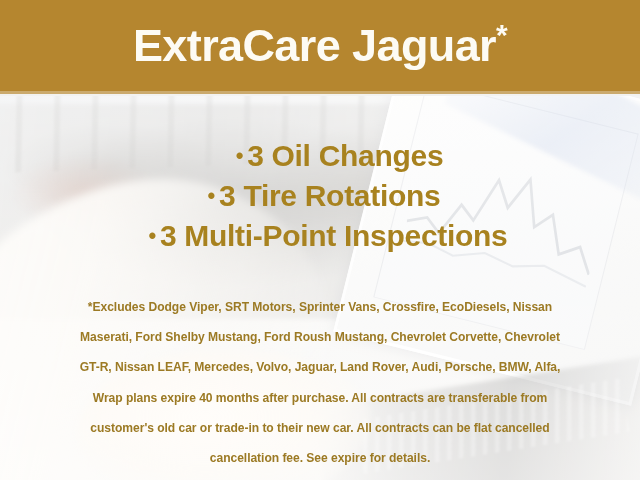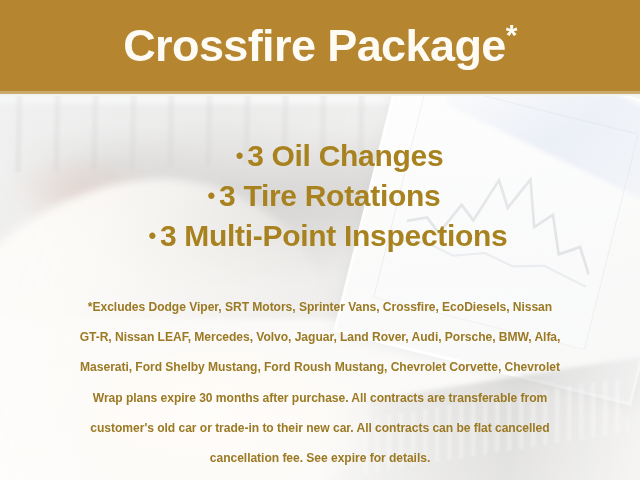--- a/index.html
+++ b/index.html
@@ -281,38 +281,38 @@
     <div class="bg-bluestreak"></div>
     <div class="bg-arm"></div>
     <div class="bg-device"></div>
     <div class="bg-device-keys"></div>
     <div class="bg-hand"></div>
     <div class="bg-wash"></div>
   </div>
 
   <div class="header-bar">
     <div class="header-title">
-      <span>Crossfire Package</span><span class="asterisk">*</span>
+      <span>ExtraCare Jaguar</span><span class="asterisk">*</span>
     </div>
   </div>
 
   <div class="bullets">
     <div class="bullet-line b1">
       <span class="dot">•</span><span>3 Oil Changes</span>
     </div>
     <div class="bullet-line b2">
       <span class="dot">•</span><span>3 Tire Rotations</span>
     </div>
     <div class="bullet-line b3">
       <span class="dot">•</span><span>3 Multi-Point Inspections</span>
     </div>
   </div>
 
   <div class="fineprint">
     <p>*Excludes Dodge Viper, SRT Motors, Sprinter Vans, Crossfire, EcoDiesels, Nissan</p>
+    <p>Maserati, Ford Shelby Mustang, Ford Roush Mustang, Chevrolet Corvette, Chevrolet</p>
     <p>GT-R, Nissan LEAF, Mercedes, Volvo, Jaguar, Land Rover, Audi, Porsche, BMW, Alfa,</p>
-    <p>Maserati, Ford Shelby Mustang, Ford Roush Mustang, Chevrolet Corvette, Chevrolet</p>
-    <p>Wrap plans expire 30 months after purchase. All contracts are transferable from</p>
+    <p>Wrap plans expire 40 months after purchase. All contracts are transferable from</p>
     <p>customer's old car or trade-in to their new car. All contracts can be flat cancelled</p>
     <p>cancellation fee. See expire for details.</p>
   </div>
 
 </div>
 
 </body></html>

